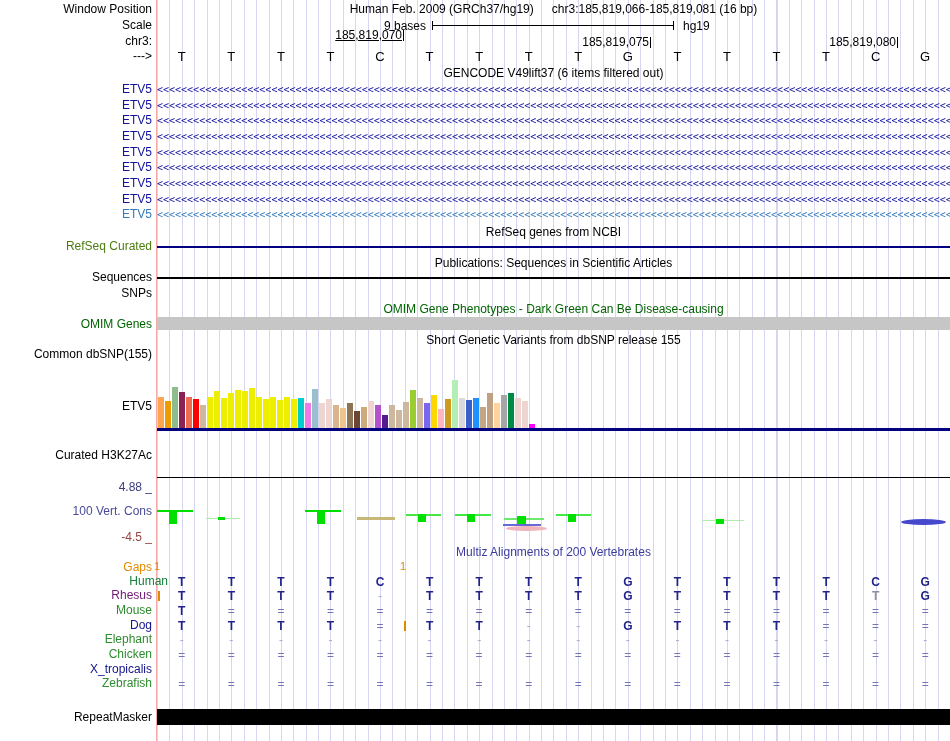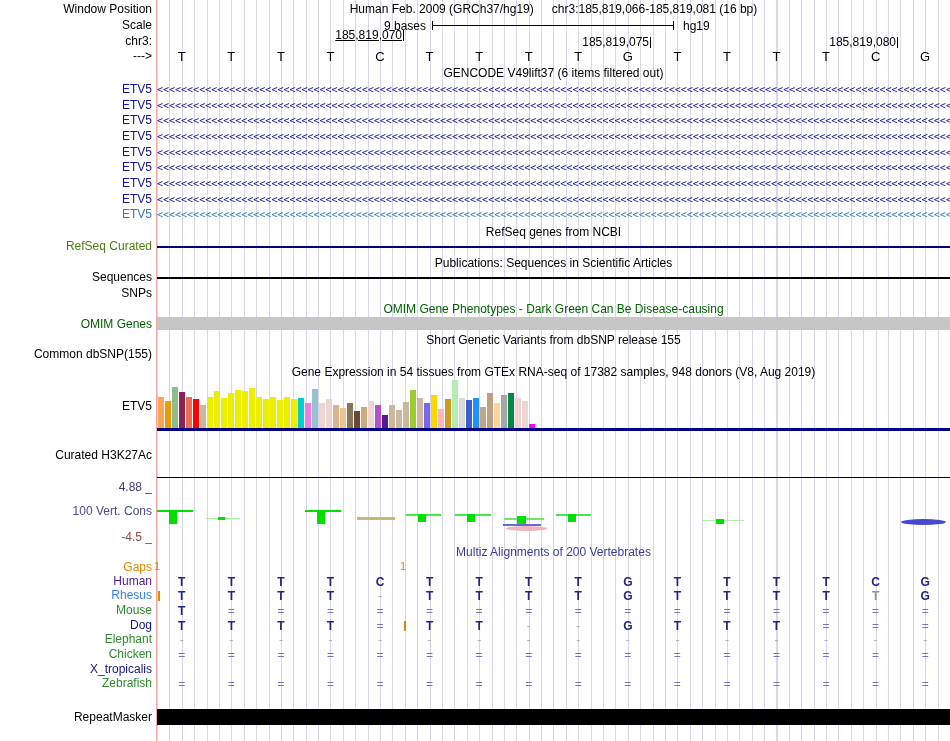--- a/index.html
+++ b/index.html
@@ -104,21 +104,20 @@
 
   <div class="abs lbl" style="top:287px">SNPs</div>
 
   <div class="abs ctr green" style="top:303px">OMIM Gene Phenotypes - Dark Green Can Be Disease-causing</div>
   <div class="abs lbl green" style="top:318px">OMIM Genes</div>
   <div class="abs hline" style="top:317px;height:13px;background:#c6c6c6"></div>
 
   <div class="abs ctr" style="top:334px">Short Genetic Variants from dbSNP release 155</div>
   <div class="abs lbl" style="top:348px">Common dbSNP(155)</div>
 
-  <div class="abs ctr" style="top:366px">Gene Expression in 54 tissues from GTEx RNA-seq of 17382 samples, 948 donors (V8, Aug 2019)</div>
   <div class="abs lbl" style="top:400px">ETV5</div>
   <div id="gtexBars">
       <div class="gtex-bar" style="left: 157.5px; top: 397px; height: 31px; background: rgb(255, 165, 79);"></div>
       <div class="gtex-bar" style="left: 164.5px; top: 401px; height: 27px; background: rgb(238, 154, 0);"></div>
       <div class="gtex-bar" style="left: 171.5px; top: 387px; height: 41px; background: rgb(143, 188, 143);"></div>
       <div class="gtex-bar" style="left: 178.5px; top: 392px; height: 36px; background: rgb(139, 34, 82);"></div>
       <div class="gtex-bar" style="left: 185.5px; top: 397px; height: 31px; background: rgb(238, 106, 80);"></div>
       <div class="gtex-bar" style="left: 192.5px; top: 399px; height: 29px; background: rgb(255, 0, 0);"></div>
       <div class="gtex-bar" style="left: 199.5px; top: 405px; height: 23px; background: rgb(205, 183, 158);"></div>
       <div class="gtex-bar" style="left: 206.5px; top: 397px; height: 31px; background: rgb(238, 238, 0);"></div>
@@ -198,38 +197,38 @@
       <div class="mark" style="left: 702px; top: 520px; width: 42px; height: 1px; background: rgb(176, 236, 176); border-radius: 0px;"></div>
       <div class="mark" style="left: 716px; top: 519px; width: 8px; height: 5px; background: rgb(0, 224, 0); border-radius: 0px;"></div>
       <div class="mark" style="left: 901px; top: 519px; width: 45px; height: 6px; background: rgb(72, 72, 204); border-radius: 50%;"></div>
     </div>
 
   <div class="abs ctr blue" style="top:546px">Multiz Alignments of 200 Vertebrates</div>
   <div class="abs lbl" style="top:561px;color:#e08a00">Gaps</div>
   <div id="multizRows">
       <div class="abs" style="left: 154px; top: 560px; color: rgb(224, 138, 0); font-size: 11px;">1</div>
       <div class="abs" style="left: 400px; top: 560px; color: rgb(224, 138, 0); font-size: 11px;">1</div>
-      <div class="abs lbl" style="top: 574.65px; color: #4c1d95;">Human</div>
+      <div class="abs lbl" style="top: 574.65px; color: #15803d; padding-left: 16px;">Human</div>
       <div class="mz-cell mz-letter" style="left: 170.78px; top: 574.65px; position: absolute;">T</div>
       <div class="mz-cell mz-letter" style="left: 220.34px; top: 574.65px; position: absolute;">T</div>
       <div class="mz-cell mz-letter" style="left: 269.9px; top: 574.65px; position: absolute;">T</div>
       <div class="mz-cell mz-letter" style="left: 319.46px; top: 574.65px; position: absolute;">T</div>
       <div class="mz-cell mz-letter" style="left: 369.02px; top: 574.65px; position: absolute;">C</div>
       <div class="mz-cell mz-letter" style="left: 418.58px; top: 574.65px; position: absolute;">T</div>
       <div class="mz-cell mz-letter" style="left: 468.14px; top: 574.65px; position: absolute;">T</div>
       <div class="mz-cell mz-letter" style="left: 517.7px; top: 574.65px; position: absolute;">T</div>
       <div class="mz-cell mz-letter" style="left: 567.26px; top: 574.65px; position: absolute;">T</div>
       <div class="mz-cell mz-letter" style="left: 616.82px; top: 574.65px; position: absolute;">G</div>
       <div class="mz-cell mz-letter" style="left: 666.38px; top: 574.65px; position: absolute;">T</div>
       <div class="mz-cell mz-letter" style="left: 715.94px; top: 574.65px; position: absolute;">T</div>
       <div class="mz-cell mz-letter" style="left: 765.5px; top: 574.65px; position: absolute;">T</div>
       <div class="mz-cell mz-letter" style="left: 815.06px; top: 574.65px; position: absolute;">T</div>
       <div class="mz-cell mz-letter" style="left: 864.62px; top: 574.65px; position: absolute;">C</div>
       <div class="mz-cell mz-letter" style="left: 914.18px; top: 574.65px; position: absolute;">G</div>
-      <div class="abs lbl" style="top: 589.3px; color: #3b82f6; text-align: right;">Rhesus</div>
+      <div class="abs lbl" style="top: 589.3px; color: #701a75; text-align: right;">Rhesus</div>
       <div class="mz-cell mz-letter" style="left: 170.78px; top: 589.3px; position: absolute;">T</div>
       <div class="mz-cell mz-letter" style="left: 220.34px; top: 589.3px; position: absolute;">T</div>
       <div class="mz-cell mz-letter" style="left: 269.9px; top: 589.3px; position: absolute;">T</div>
       <div class="mz-cell mz-letter" style="left: 319.46px; top: 589.3px; position: absolute;">T</div>
       <div class="mz-cell mz-dash" style="left: 369.02px; top: 589.3px; position: absolute;">-</div>
       <div class="mz-cell mz-letter" style="left: 418.58px; top: 589.3px; position: absolute;">T</div>
       <div class="mz-cell mz-letter" style="left: 468.14px; top: 589.3px; position: absolute;">T</div>
       <div class="mz-cell mz-letter" style="left: 517.7px; top: 589.3px; position: absolute;">T</div>
       <div class="mz-cell mz-letter" style="left: 567.26px; top: 589.3px; position: absolute;">T</div>
       <div class="mz-cell mz-letter" style="left: 616.82px; top: 589.3px; position: absolute;">G</div>

